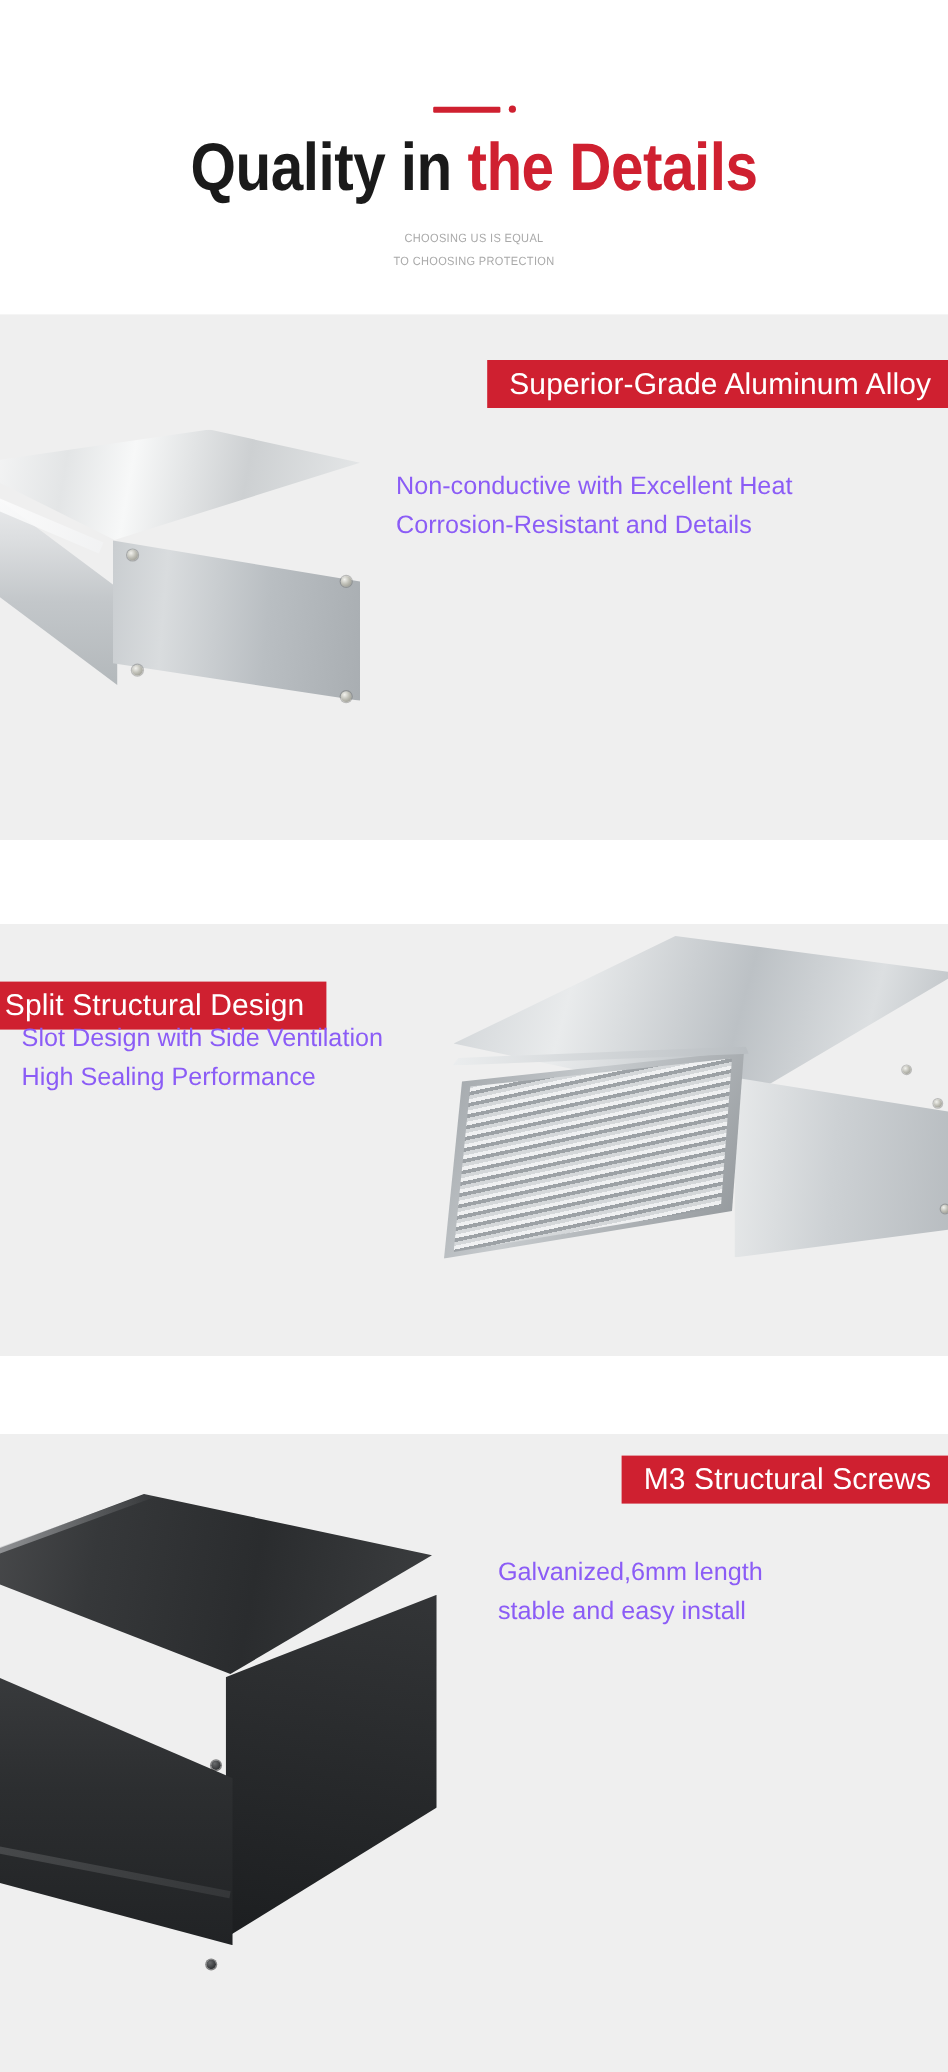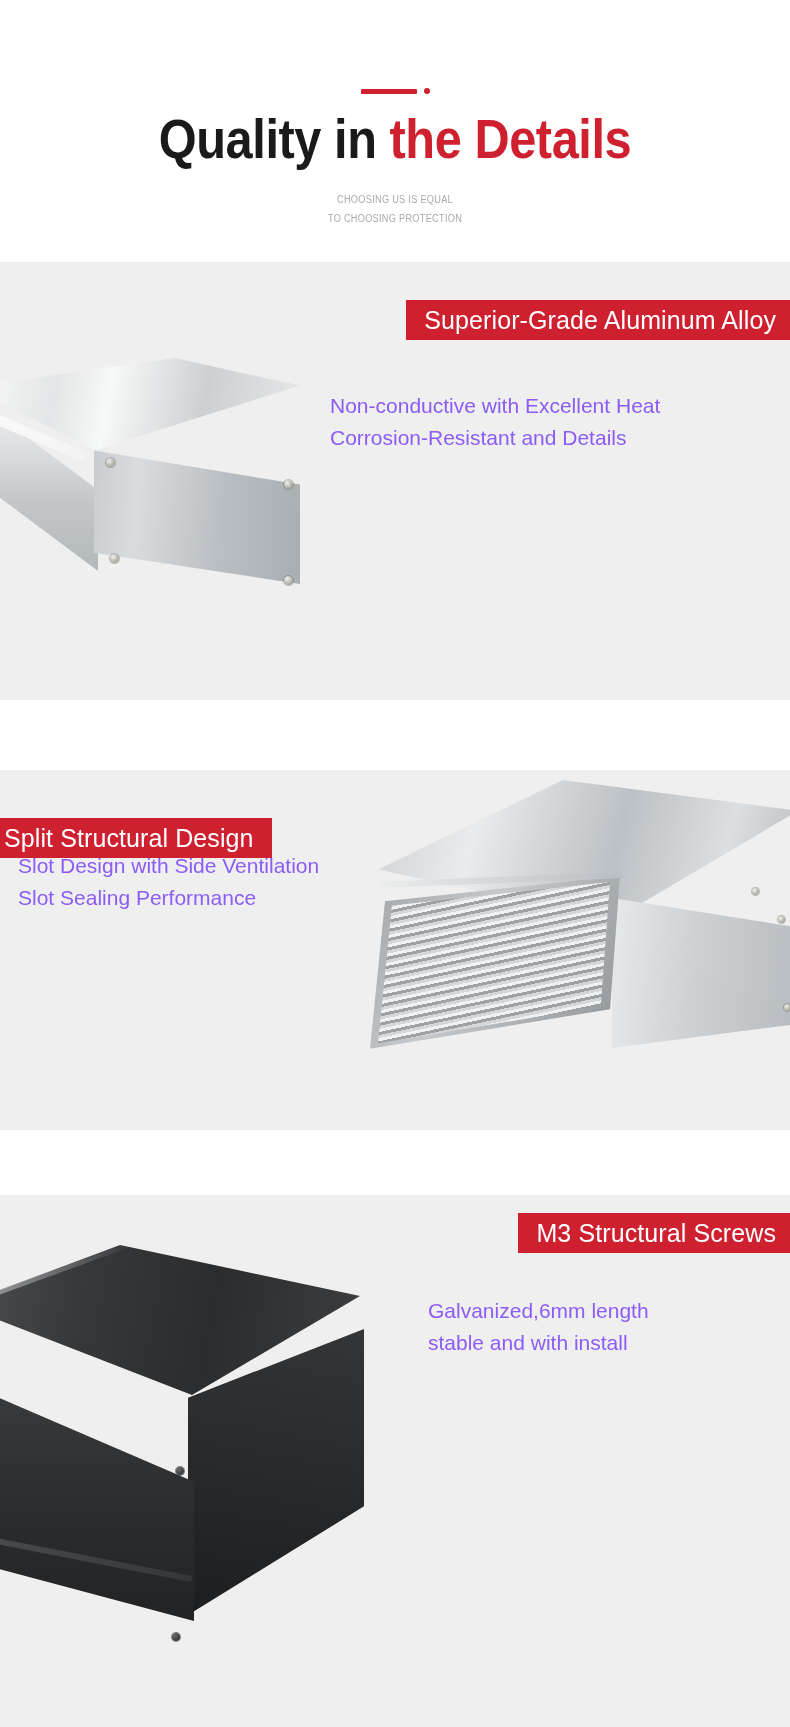--- a/index.html
+++ b/index.html
@@ -115,21 +115,21 @@
   
   .body-copy {
     position: absolute;
     color: #8b5cf6;
     font-size: 21px;
     line-height: 32px;
     white-space: nowrap;
   }
   #copy-1 { top: 128px; left: 330px; }
   #copy-2 { top: 80px;  left: 18px;  }
-  #copy-3 { top: 100px; left: 428px; }
+  #copy-3 { top: 100px; left: 415px; }
 
   
   .photo { position: absolute; }
 
   
   #photo-1 { top: 96px; left: -30px; width: 360px; height: 260px; }
   .box1-top {
     position: absolute; top: 0; left: 0;
     width: 330px; height: 92px;
     background: linear-gradient(100deg,#fbfbfb 0%,#e3e5e6 26%,#f7f8f8 42%,#cdd0d2 70%,#e6e8e9 100%);
@@ -306,21 +306,21 @@
       <div class="box2-lip"></div>
       <span class="screw s-a"></span>
       <span class="screw s-b"></span>
       <span class="screw s-c"></span>
     </div>
 
     <div class="banner banner-left" id="banner-2">Split Structural Design</div>
 
     <div class="body-copy" id="copy-2">
       <div>Slot Design with Side Ventilation</div>
-      <div>Slot Sealing Performance</div>
+      <div>High Sealing Performance</div>
     </div>
 
   </div>
 
   <div class="section" id="section-3">
 
     <div class="photo" id="photo-3">
       <div class="box3-top"></div>
       <div class="box3-side"></div>
       <div class="box3-front"></div>
@@ -329,18 +329,18 @@
 
       <span class="screw s-b"></span>
 
       <span class="screw s-d"></span>
     </div>
 
     <div class="banner banner-right" id="banner-3">M3 Structural Screws</div>
 
     <div class="body-copy" id="copy-3">
       <div>Galvanized,6mm length</div>
-      <div>stable and with install</div>
+      <div>stable and easy install</div>
     </div>
 
   </div>
 
 </div>
 
 </body></html>

